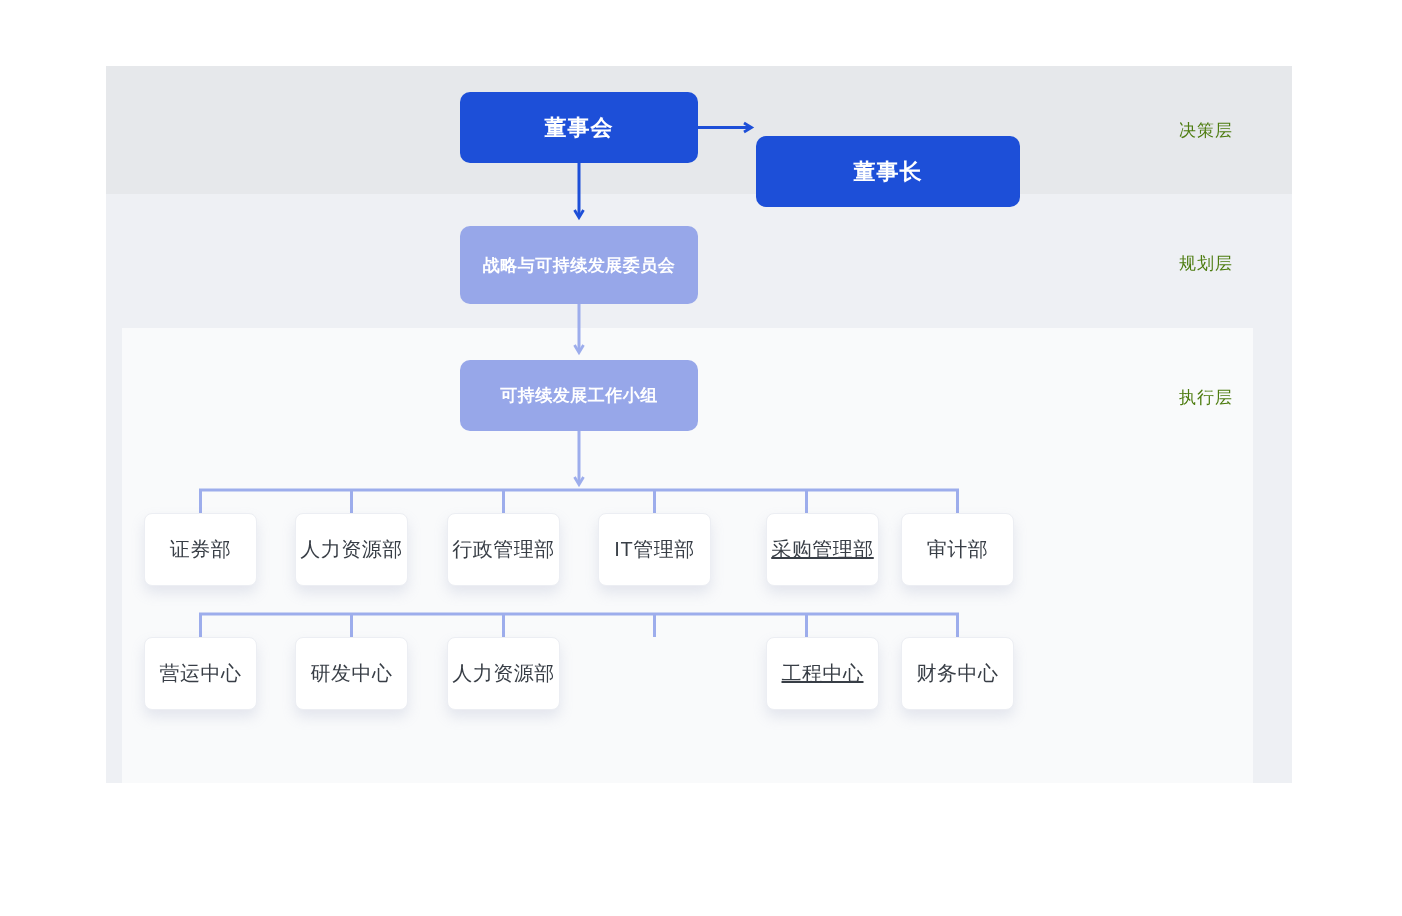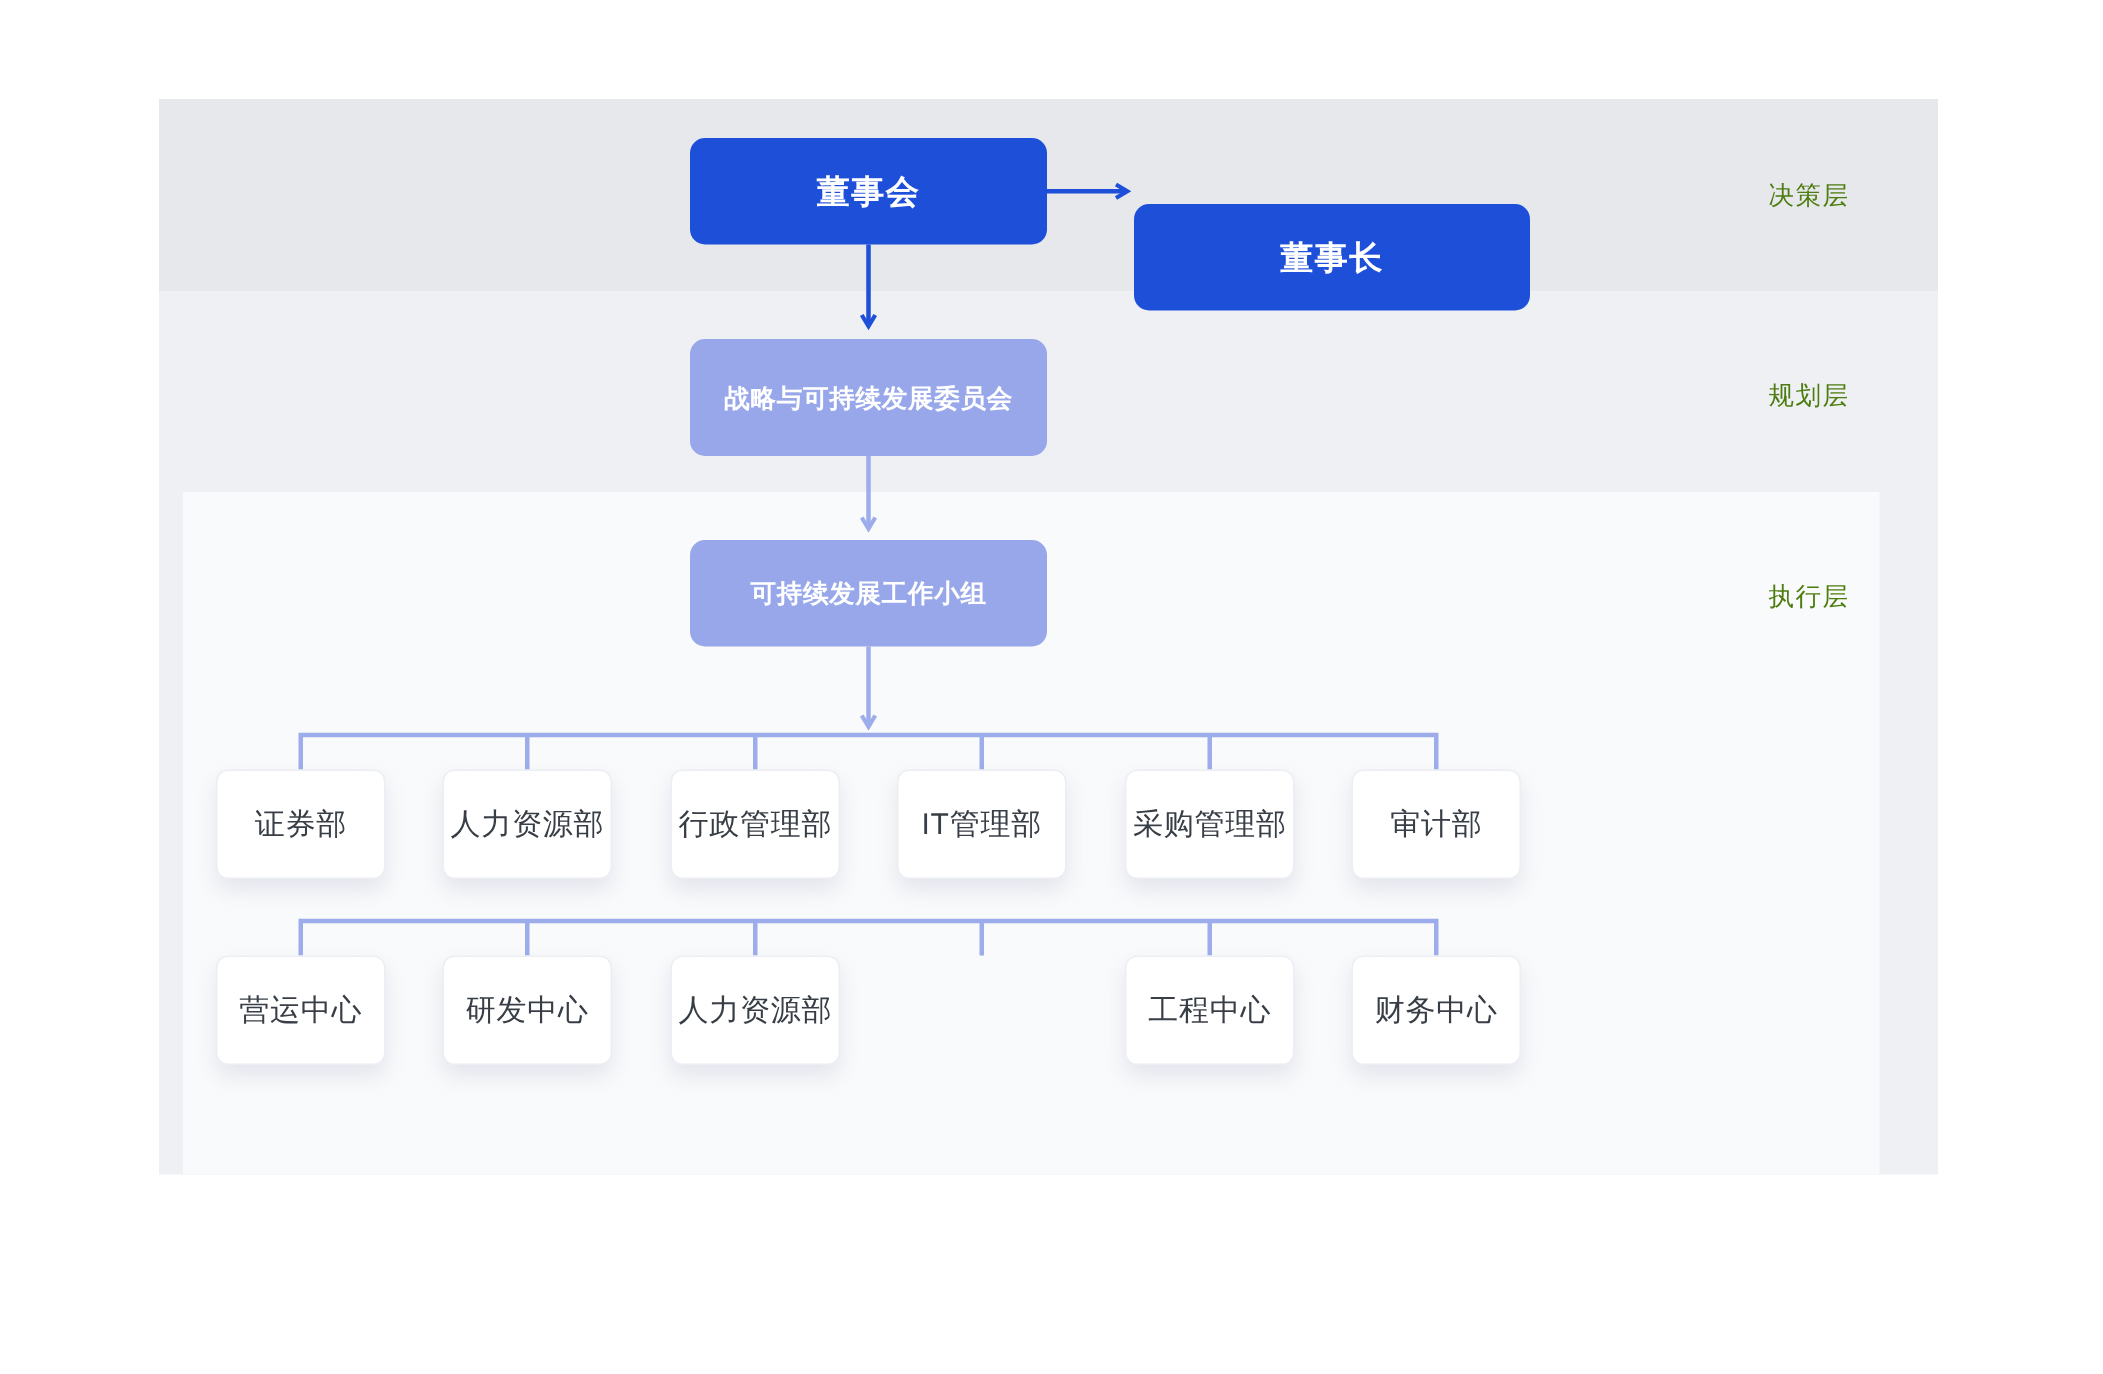--- a/index.html
+++ b/index.html
@@ -83,21 +83,21 @@
     color: #383e46;
     font-size: 20px;
     letter-spacing: 0.5px;
   }
   .row1 { top: 447px; }
   .row2 { top: 571px; }
   .c1 { left: 38px; }
   .c2 { left: 189px; }
   .c3 { left: 341px; }
   .c4 { left: 492px; }
-  .c5 { left: 644px; }
+  .c5 { left: 660px; text-decoration: underline; }
   .c6 { left: 795px; font-family: Liberation Mono, monospace; }
 </style>
 </head>
 <body>
 
 <div class="canvas">
 
   <div class="band-decision"></div>
   <div class="band-exec"></div>
 

